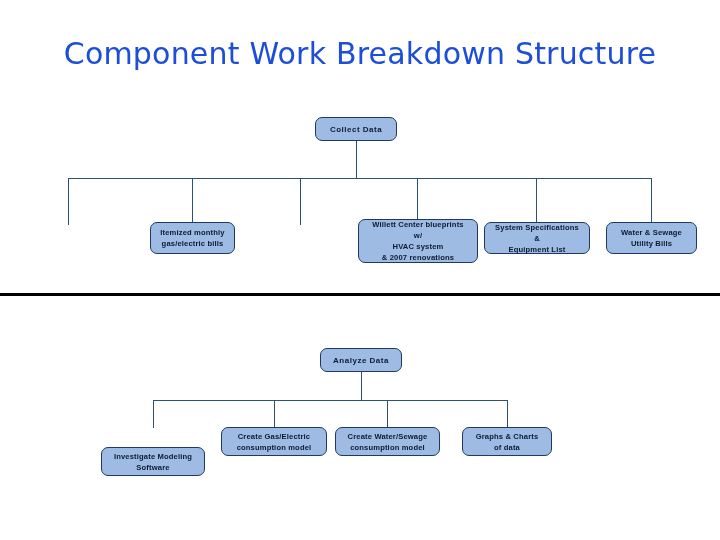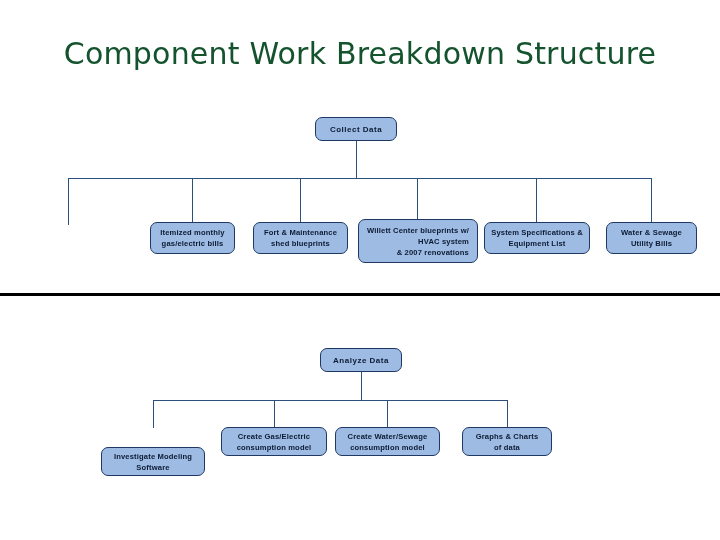--- a/index.html
+++ b/index.html
@@ -21,21 +21,21 @@
   }
   #page-title {
     position: absolute;
     left: 0;
     top: 36px;
     width: 720px;
     text-align: center;
     font-family: "DejaVu Sans", sans-serif;
     font-size: 30px;
     font-weight: 400;
-    color: #14532d;
+    color: #1d4ed8;
     letter-spacing: 0.2px;
     white-space: nowrap;
   }
   .divider {
     position: absolute;
     left: 0;
     top: 293px;
     width: 720px;
     height: 3px;
     background: #000000;
@@ -57,21 +57,21 @@
     border-radius: 7px;
     color: #0d1b33;
     font-family: "Liberation Sans", sans-serif;
     font-size: 7.6px;
     line-height: 11px;
     font-weight: 700;
     text-align: center;
     display: flex;
     align-items: center;
     justify-content: center;
-    padding: 2px 3px;
+    padding: 2px 9px;
     white-space: pre-line;
     letter-spacing: 0.15px;
   }
   .node.root {
     font-size: 8px;
     letter-spacing: 0.5px;
   }
 </style>
 </head>
 <body>
@@ -90,24 +90,22 @@
   <div class="conn conn-v" style="left:192px; top:178px; height:47px;"></div>
   <div class="conn conn-v" style="left:300px; top:178px; height:47px;"></div>
   <div class="conn conn-v" style="left:417px; top:178px; height:41px;"></div>
   <div class="conn conn-v" style="left:536px; top:178px; height:47px;"></div>
   <div class="conn conn-v" style="left:651px; top:178px; height:47px;"></div>
 
 
   <div class="node" style="left:150px; top:222px; width:85px; height:32px;">Itemized monthly
 gas/electric bills</div>
 
-  <div class="node" style="left:253px; top:222px; width:95px; height:32px;">Fort &amp; Maintenance
-shed blueprints</div>
 
-  <div class="node" style="left:358px; top:219px; width:120px; height:44px;text-align:right;">Willett Center blueprints w/
+  <div class="node" style="left:358px; top:219px; width:120px; height:44px;">Willett Center blueprints w/
 HVAC system
 &amp; 2007 renovations</div>
 
   <div class="node" style="left:484px; top:222px; width:106px; height:32px;">System Specifications &amp;
 Equipment List</div>
 
   <div class="node" style="left:606px; top:222px; width:91px; height:32px;">Water &amp; Sewage
 Utility Bills</div>
 
   <div class="divider"></div>

